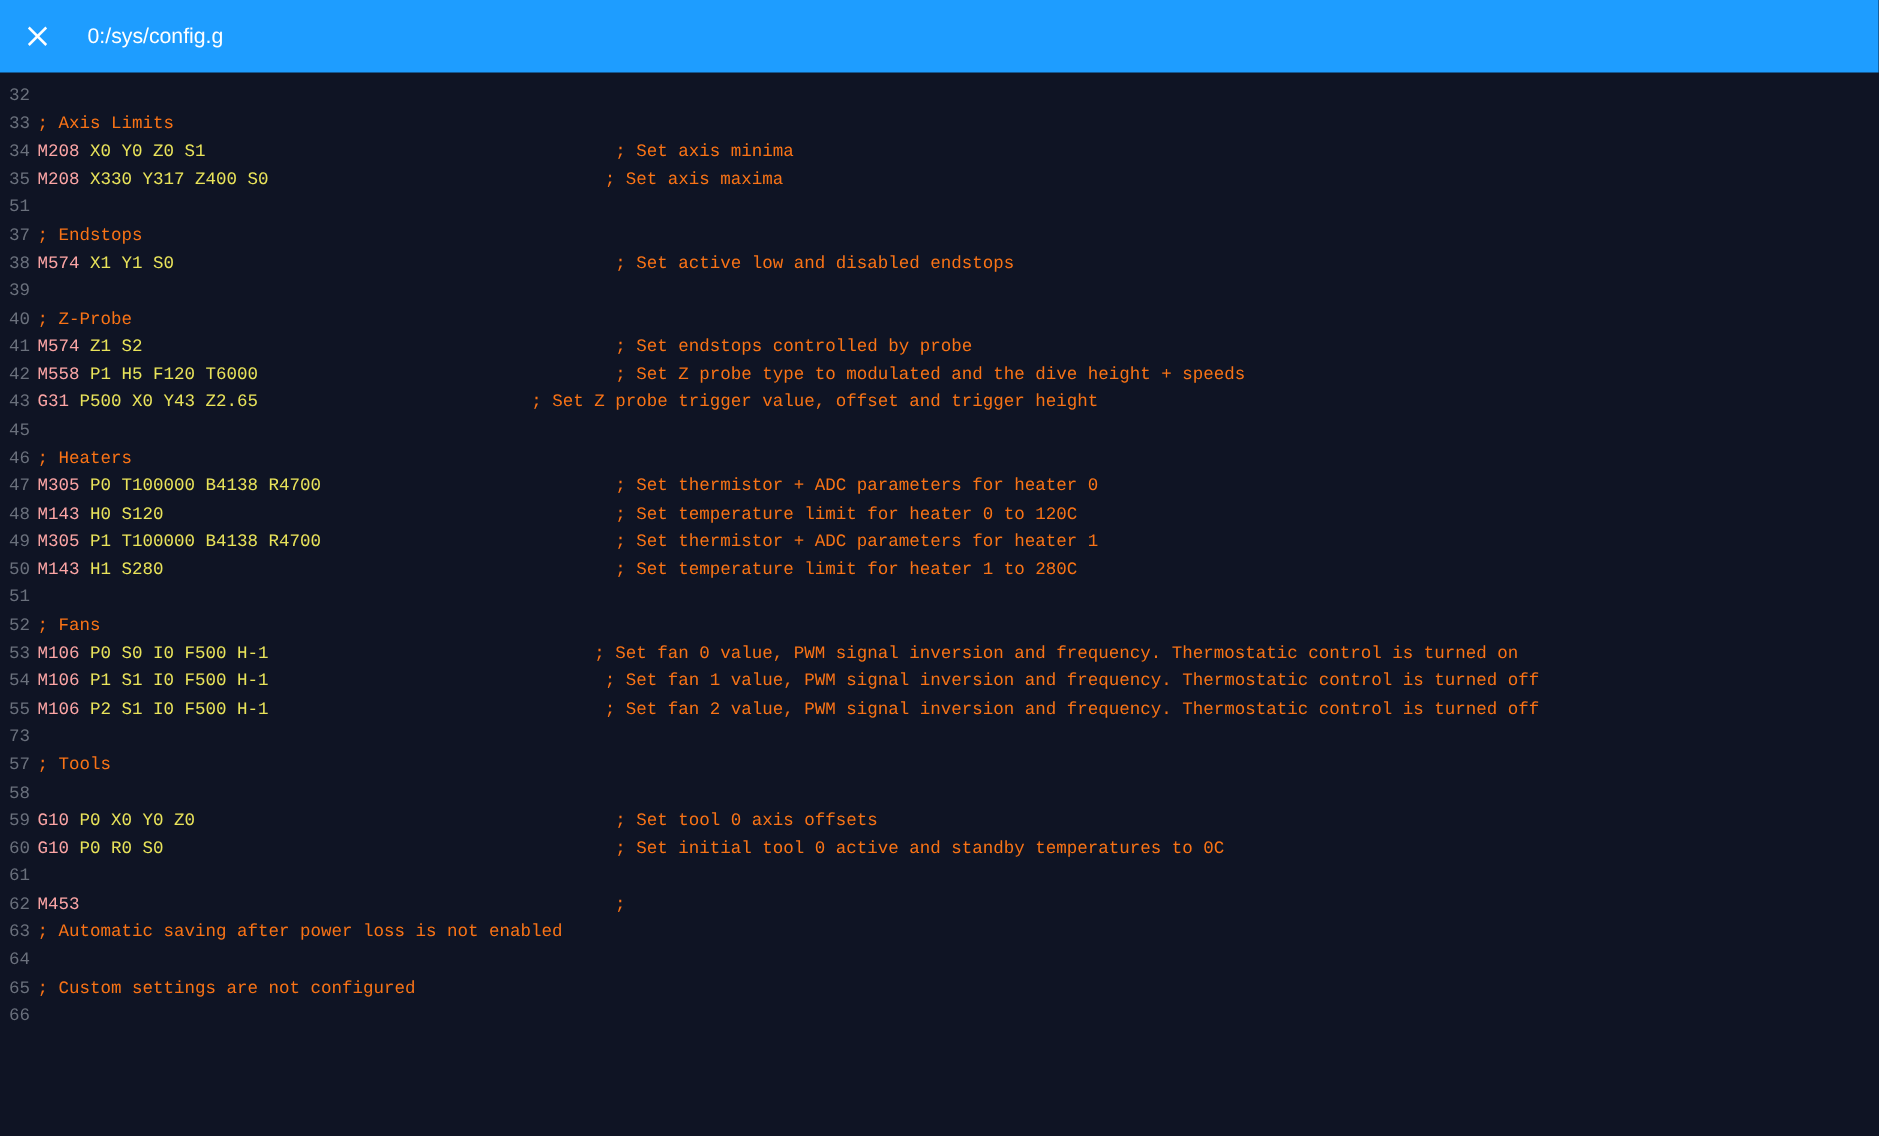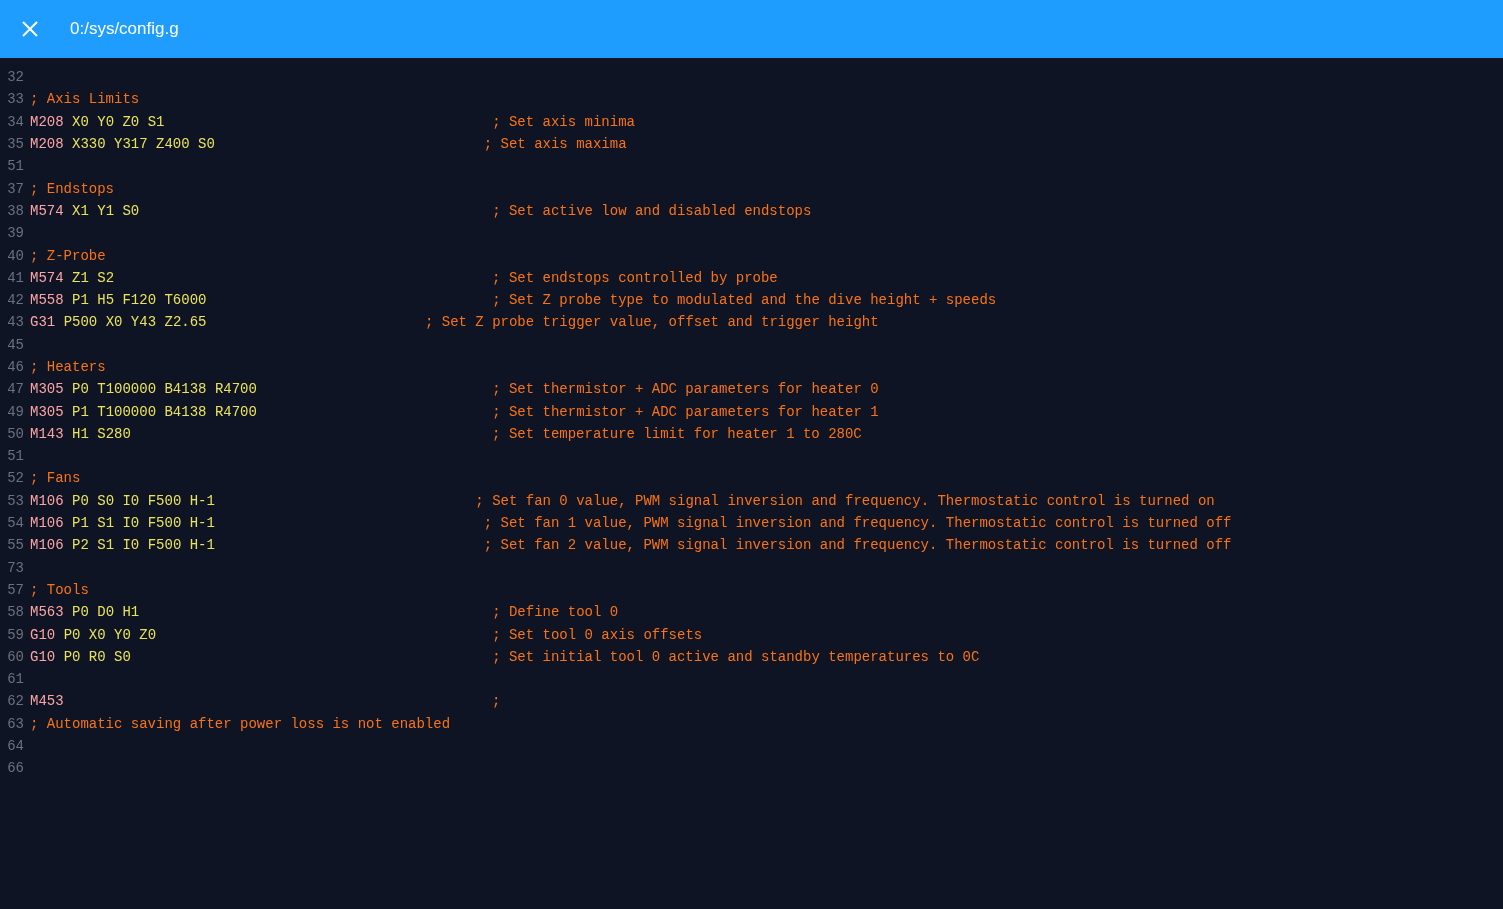--- a/index.html
+++ b/index.html
@@ -36,30 +36,32 @@
     <div class="line"><span class="gut">37</span><span><span class="c-com">; Endstops</span></span></div>
     <div class="line"><span class="gut">38</span><span><span class="c-cmd">M574</span><span class="c-txt"> </span><span class="c-param">X1</span><span class="c-txt"> </span><span class="c-param">Y1</span><span class="c-txt"> </span><span class="c-param">S0</span><span class="c-txt">                                          </span><span class="c-com">; Set active low and disabled endstops</span></span></div>
     <div class="line"><span class="gut">39</span><span></span></div>
     <div class="line"><span class="gut">40</span><span><span class="c-com">; Z-Probe</span></span></div>
     <div class="line"><span class="gut">41</span><span><span class="c-cmd">M574</span><span class="c-txt"> </span><span class="c-param">Z1</span><span class="c-txt"> </span><span class="c-param">S2</span><span class="c-txt">                                             </span><span class="c-com">; Set endstops controlled by probe</span></span></div>
     <div class="line"><span class="gut">42</span><span><span class="c-cmd">M558</span><span class="c-txt"> </span><span class="c-param">P1</span><span class="c-txt"> </span><span class="c-param">H5</span><span class="c-txt"> </span><span class="c-param">F120</span><span class="c-txt"> </span><span class="c-param">T6000</span><span class="c-txt">                                  </span><span class="c-com">; Set Z probe type to modulated and the dive height + speeds</span></span></div>
     <div class="line"><span class="gut">43</span><span><span class="c-cmd">G31</span><span class="c-txt"> </span><span class="c-param">P500</span><span class="c-txt"> </span><span class="c-param">X0</span><span class="c-txt"> </span><span class="c-param">Y43</span><span class="c-txt"> </span><span class="c-param">Z2.65</span><span class="c-txt">                          </span><span class="c-com">; Set Z probe trigger value, offset and trigger height</span></span></div>
     <div class="line"><span class="gut">45</span><span></span></div>
     <div class="line"><span class="gut">46</span><span><span class="c-com">; Heaters</span></span></div>
     <div class="line"><span class="gut">47</span><span><span class="c-cmd">M305</span><span class="c-txt"> </span><span class="c-param">P0</span><span class="c-txt"> </span><span class="c-param">T100000</span><span class="c-txt"> </span><span class="c-param">B4138</span><span class="c-txt"> </span><span class="c-param">R4700</span><span class="c-txt">                            </span><span class="c-com">; Set thermistor + ADC parameters for heater 0</span></span></div>
+    <div class="line"><span class="gut">48</span><span><span class="c-cmd">M143</span><span class="c-txt"> </span><span class="c-param">H0</span><span class="c-txt"> </span><span class="c-param">S120</span><span class="c-txt">                                           </span><span class="c-com">; Set temperature limit for heater 0 to 120C</span></span></div>
     <div class="line"><span class="gut">49</span><span><span class="c-cmd">M305</span><span class="c-txt"> </span><span class="c-param">P1</span><span class="c-txt"> </span><span class="c-param">T100000</span><span class="c-txt"> </span><span class="c-param">B4138</span><span class="c-txt"> </span><span class="c-param">R4700</span><span class="c-txt">                            </span><span class="c-com">; Set thermistor + ADC parameters for heater 1</span></span></div>
     <div class="line"><span class="gut">50</span><span><span class="c-cmd">M143</span><span class="c-txt"> </span><span class="c-param">H1</span><span class="c-txt"> </span><span class="c-param">S280</span><span class="c-txt">                                           </span><span class="c-com">; Set temperature limit for heater 1 to 280C</span></span></div>
     <div class="line"><span class="gut">51</span><span></span></div>
     <div class="line"><span class="gut">52</span><span><span class="c-com">; Fans</span></span></div>
     <div class="line"><span class="gut">53</span><span><span class="c-cmd">M106</span><span class="c-txt"> </span><span class="c-param">P0</span><span class="c-txt"> </span><span class="c-param">S0</span><span class="c-txt"> </span><span class="c-param">I0</span><span class="c-txt"> </span><span class="c-param">F500</span><span class="c-txt"> </span><span class="c-param">H-1</span><span class="c-txt">                               </span><span class="c-com">; Set fan 0 value, PWM signal inversion and frequency. Thermostatic control is turned on</span></span></div>
     <div class="line"><span class="gut">54</span><span><span class="c-cmd">M106</span><span class="c-txt"> </span><span class="c-param">P1</span><span class="c-txt"> </span><span class="c-param">S1</span><span class="c-txt"> </span><span class="c-param">I0</span><span class="c-txt"> </span><span class="c-param">F500</span><span class="c-txt"> </span><span class="c-param">H-1</span><span class="c-txt">                                </span><span class="c-com">; Set fan 1 value, PWM signal inversion and frequency. Thermostatic control is turned off</span></span></div>
     <div class="line"><span class="gut">55</span><span><span class="c-cmd">M106</span><span class="c-txt"> </span><span class="c-param">P2</span><span class="c-txt"> </span><span class="c-param">S1</span><span class="c-txt"> </span><span class="c-param">I0</span><span class="c-txt"> </span><span class="c-param">F500</span><span class="c-txt"> </span><span class="c-param">H-1</span><span class="c-txt">                                </span><span class="c-com">; Set fan 2 value, PWM signal inversion and frequency. Thermostatic control is turned off</span></span></div>
     <div class="line"><span class="gut">73</span><span></span></div>
     <div class="line"><span class="gut">57</span><span><span class="c-com">; Tools</span></span></div>
-    <div class="line"><span class="gut">58</span><span><span class="c-cmd">M563</span><span class="c-txt"> </span><span class="c-param">P0</span><span class="c-txt"> </span><span class="c-param">D0</span><span class="c-txt"> </span><span class="c-param">H1</span><span class="c-txt">                                          </span><span class="c-com">; Define tool 0</span></span></div>
+    <div class="line"><span class="gut">58</span></div>
     <div class="line"><span class="gut">59</span><span><span class="c-cmd">G10</span><span class="c-txt"> </span><span class="c-param">P0</span><span class="c-txt"> </span><span class="c-param">X0</span><span class="c-txt"> </span><span class="c-param">Y0</span><span class="c-txt"> </span><span class="c-param">Z0</span><span class="c-txt">                                        </span><span class="c-com">; Set tool 0 axis offsets</span></span></div>
     <div class="line"><span class="gut">60</span><span><span class="c-cmd">G10</span><span class="c-txt"> </span><span class="c-param">P0</span><span class="c-txt"> </span><span class="c-param">R0</span><span class="c-txt"> </span><span class="c-param">S0</span><span class="c-txt">                                           </span><span class="c-com">; Set initial tool 0 active and standby temperatures to 0C</span></span></div>
     <div class="line"><span class="gut">61</span><span></span></div>
     <div class="line"><span class="gut">62</span><span><span class="c-cmd">M453</span><span class="c-txt">                                                   </span><span class="c-com">;</span></span></div>
     <div class="line"><span class="gut">63</span><span><span class="c-com">; Automatic saving after power loss is not enabled</span></span></div>
     <div class="line"><span class="gut">64</span><span></span></div>
+    <div class="line"><span class="gut">65</span><span><span class="c-com">; Custom settings are not configured</span></span></div>
     <div class="line"><span class="gut">66</span><span></span></div>
   </div>
 
 </body></html>

